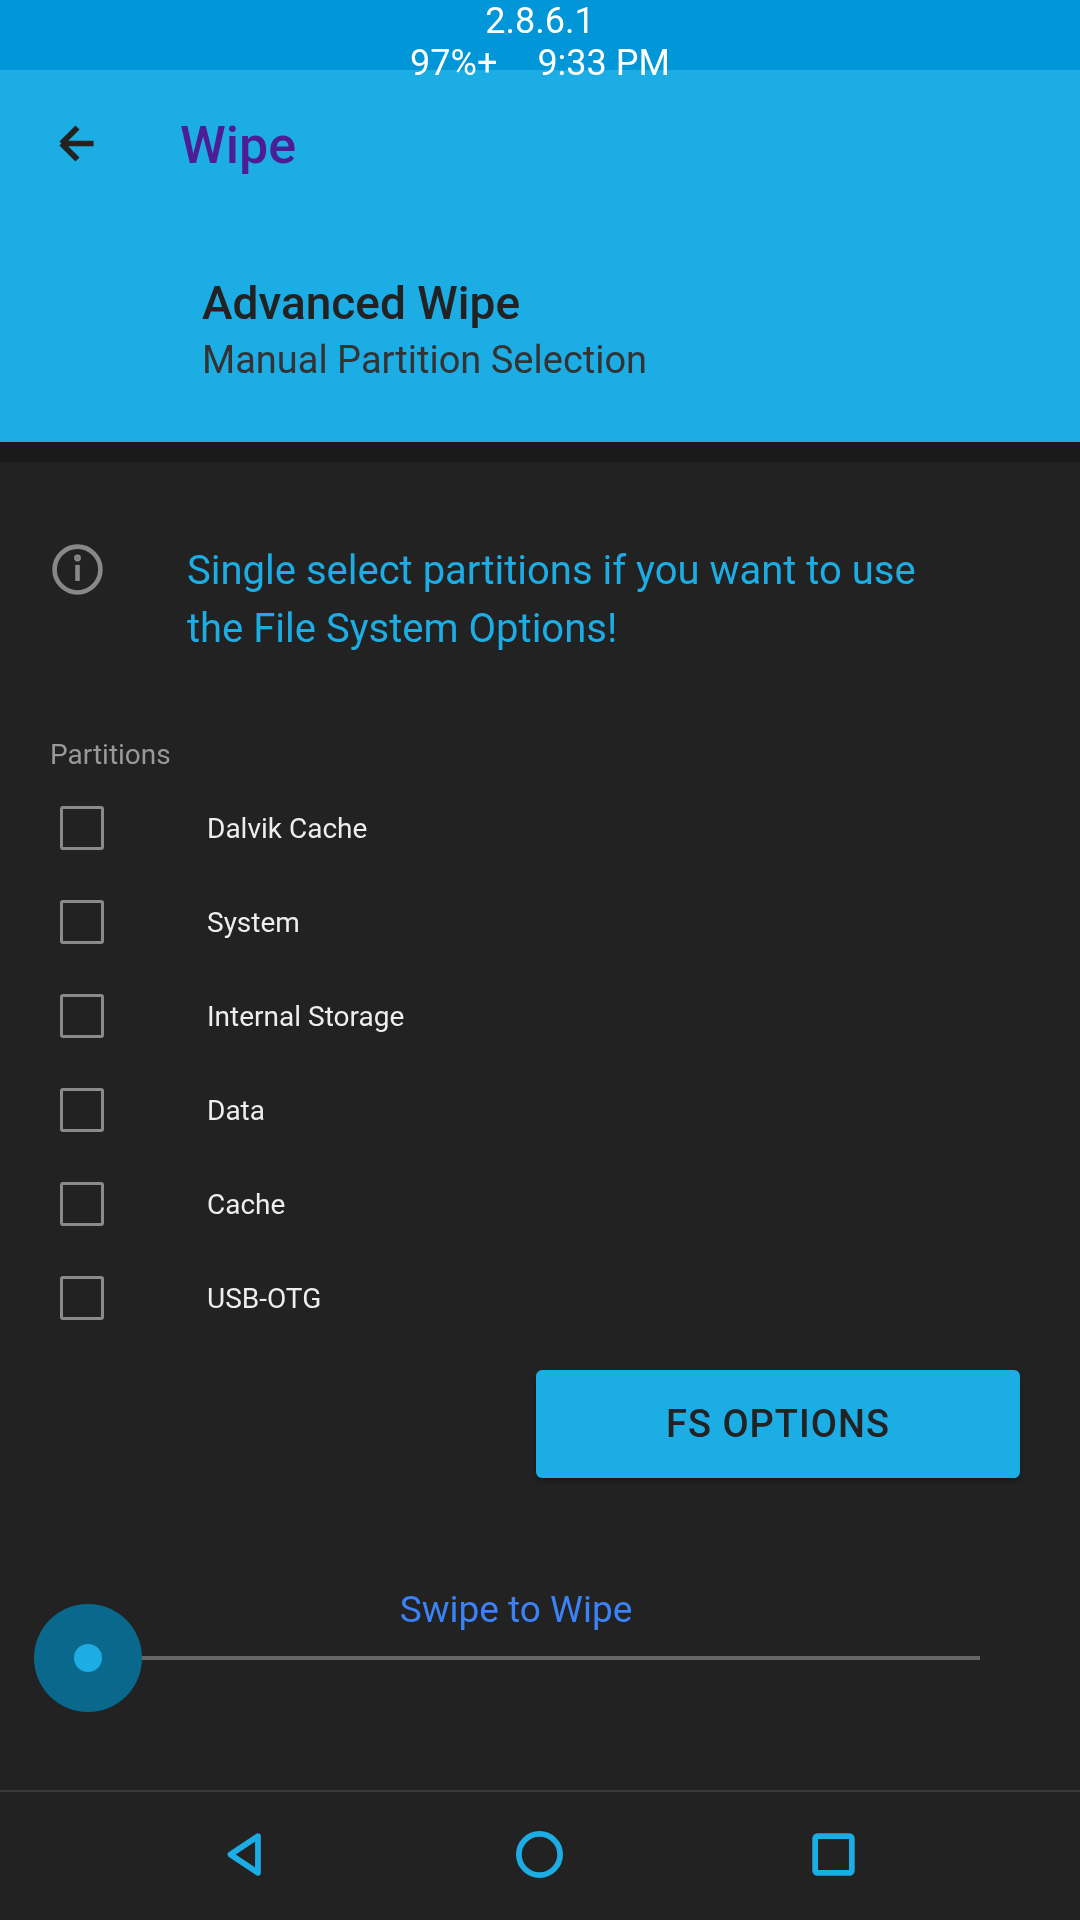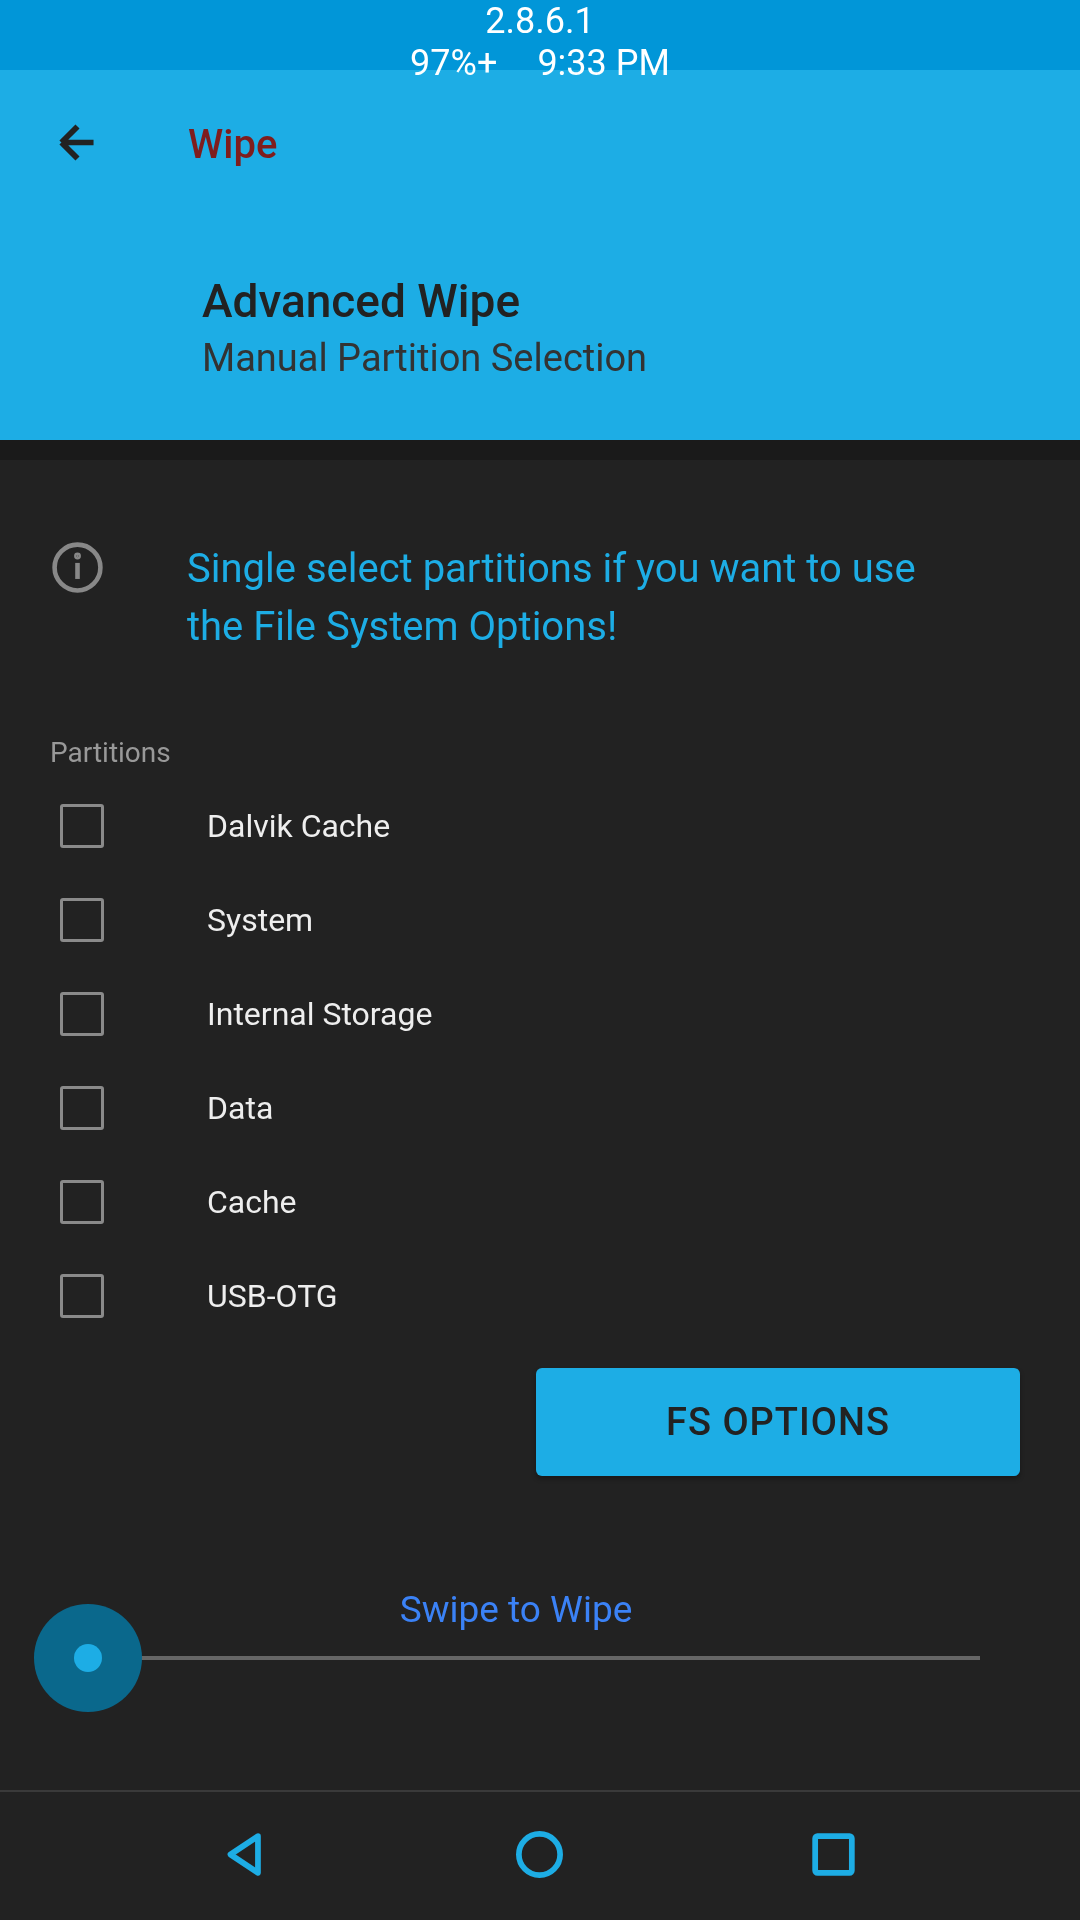--- a/index.html
+++ b/index.html
@@ -37,24 +37,23 @@
       display: flex;
       align-items: center;
       gap: 75px;
       margin-bottom: 100px;
     }
     .back-arrow svg {
       width: 55px;
       height: 55px;
     }
     .header-title {
-      color: #7f1d1d;
-      font-size: 40px;
+      color: #4c1d95;
+      font-size: 52px;
       font-weight: 500;
-      margin-left: 8px;
     }
     .header-subtitle-block {
       padding-left: 152px;
     }
     .header-h2 {
       color: #222;
       font-size: 46px;
       font-weight: 500;
       margin-bottom: 8px;
     }
@@ -104,21 +103,21 @@
     .checkbox {
       width: 44px;
       height: 44px;
       border: 3px solid #8a8a8a;
       border-radius: 3px;
       flex-shrink: 0;
       margin-left: 10px;
     }
     .checkbox-label {
       color: #eee;
-      font-size: 32px;
+      font-size: 28px;
     }
     .fs-button {
       background: #1dade5;
       color: #222;
       font-size: 38px;
       font-weight: 500;
       padding: 32px 0;
       width: 484px;
       text-align: center;
       border-radius: 6px;

